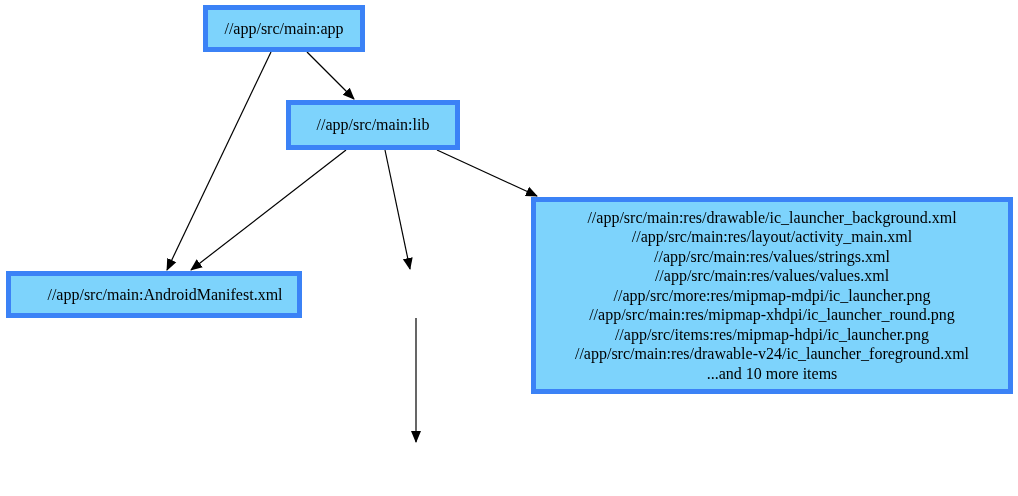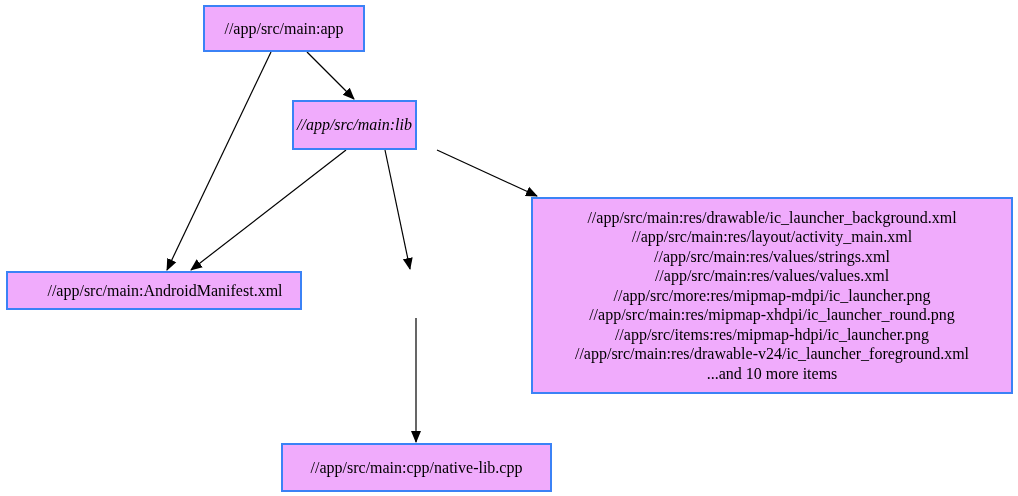--- a/index.html
+++ b/index.html
@@ -18,33 +18,33 @@
   #edges {
     position: absolute;
     left: 0;
     top: 0;
     width: 1018px;
     height: 496px;
   }
   .node {
     position: absolute;
     box-sizing: border-box;
-    background: #f0abfc;
-    border: 2px solid #3b82f6;
+    background: #7dd3fc;
+    border: 5px solid #3b82f6;
     color: #000000;
     display: flex;
     align-items: center;
     justify-content: center;
     text-align: center;
     font-size: 16px;
     white-space: nowrap;
   }
   #node-app      { left: 203px; top: 5px;   width: 162px; height: 47px; }
-  #node-lib      { left: 292px; top: 100px; width: 125px; height: 50px; font-style: italic; }
-  #node-manifest { left: 6px;   top: 271px; width: 296px; height: 39px; padding-left: 22px; }
+  #node-lib      { left: 286px; top: 100px; width: 174px; height: 50px; }
+  #node-manifest { left: 6px;   top: 271px; width: 296px; height: 47px; padding-left: 22px; }
   #node-jni-lib  { left: 325px; top: 270px; width: 182px; height: 48px; }
   #node-native   { left: 281px; top: 443px; width: 271px; height: 49px; }
   #node-res {
     left: 531px; top: 197px; width: 482px; height: 197px;
     flex-direction: column;
     line-height: 19.5px;
   }
   .res-line {
     display: block;
     font-family: Liberation Serif, serif;
@@ -94,17 +94,14 @@
     <span class="res-line">//app/src/main:res/layout/activity_main.xml</span>
     <span class="res-line">//app/src/main:res/values/strings.xml</span>
     <span class="res-line">//app/src/main:res/values/values.xml</span>
     <span class="res-line">//app/src/more:res/mipmap-mdpi/ic_launcher.png</span>
     <span class="res-line">//app/src/main:res/mipmap-xhdpi/ic_launcher_round.png</span>
     <span class="res-line">//app/src/items:res/mipmap-hdpi/ic_launcher.png</span>
     <span class="res-line">//app/src/main:res/drawable-v24/ic_launcher_foreground.xml</span>
     <span class="res-line">...and 10 more items</span>
   </div>
 
-  <div class="node" id="node-native">
-    <span>//app/src/main:cpp/native-lib.cpp</span>
-  </div>
 
 </div>
 
 </body></html>

